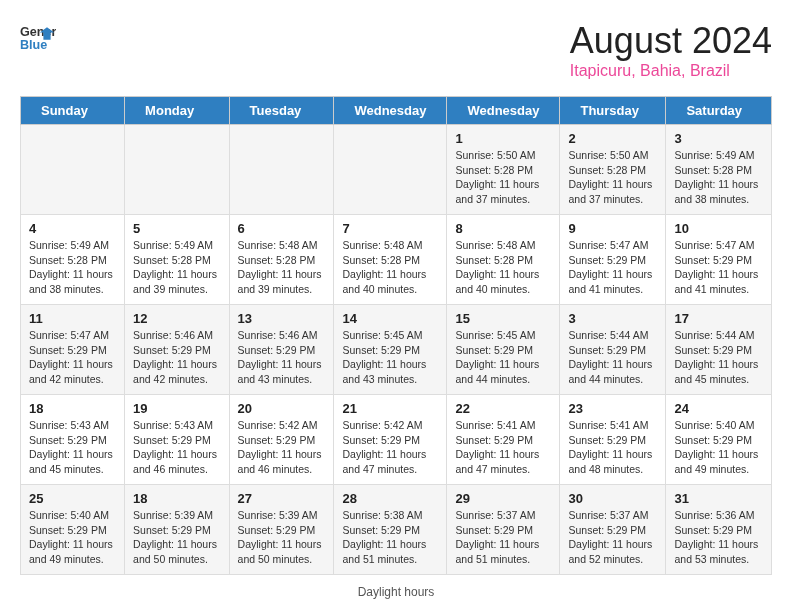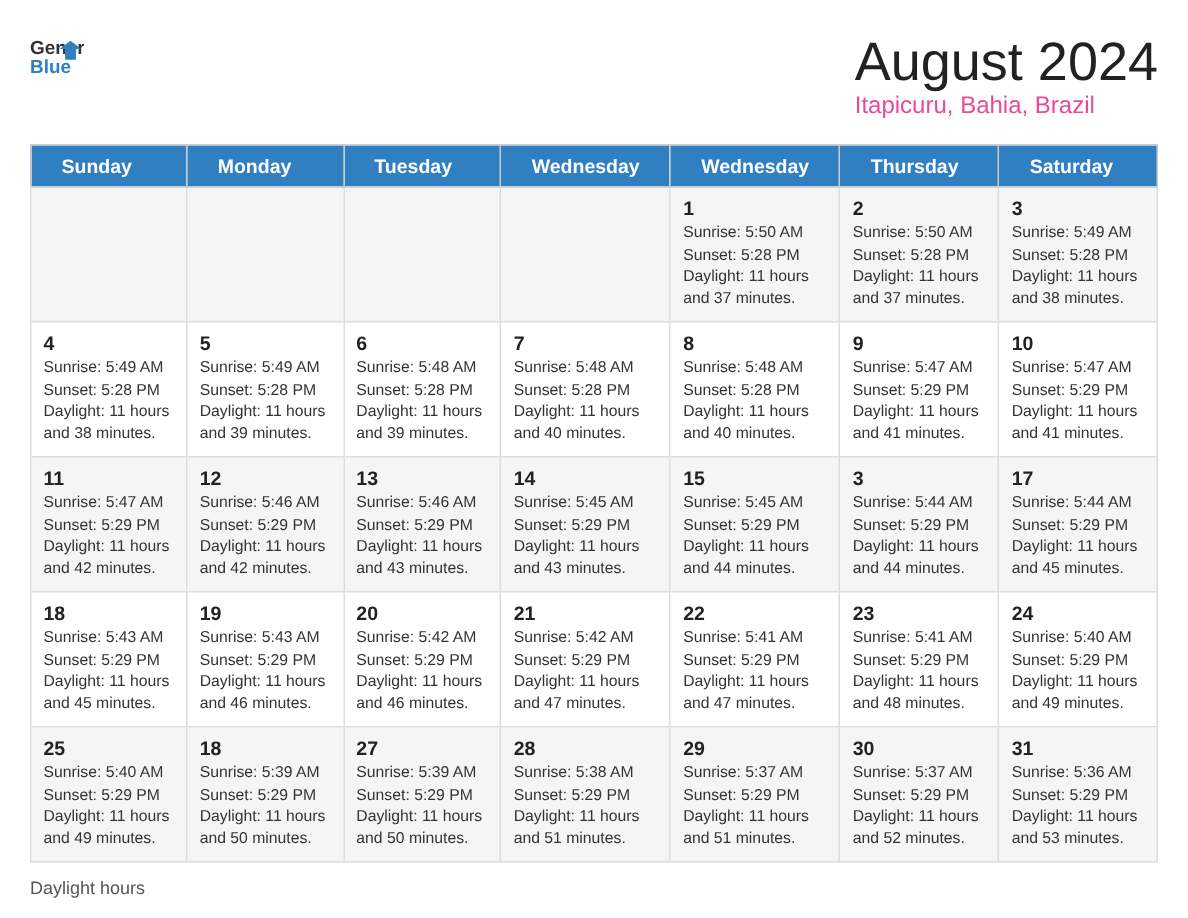--- a/index.html
+++ b/index.html
@@ -77,20 +77,21 @@
       font-size: 10.5px;
       line-height: 1.4;
     }
     .empty-cell {
       background-color: #f9f9f9;
     }
     .footer-note {
       margin-top: 10px;
       font-size: 12px;
       color: #555;
+      text-align: center;
     }
   </style>
 </head>
 <body>
 
 <div class="header-area">
   <div class="logo">
     <svg class="logo-icon" viewBox="0 0 40 40">
       <text x="0" y="18" font-size="14" font-weight="bold" fill="#333">General</text>
       <text x="0" y="32" font-size="14" font-weight="bold" fill="#2f7fc1">Blue</text>

